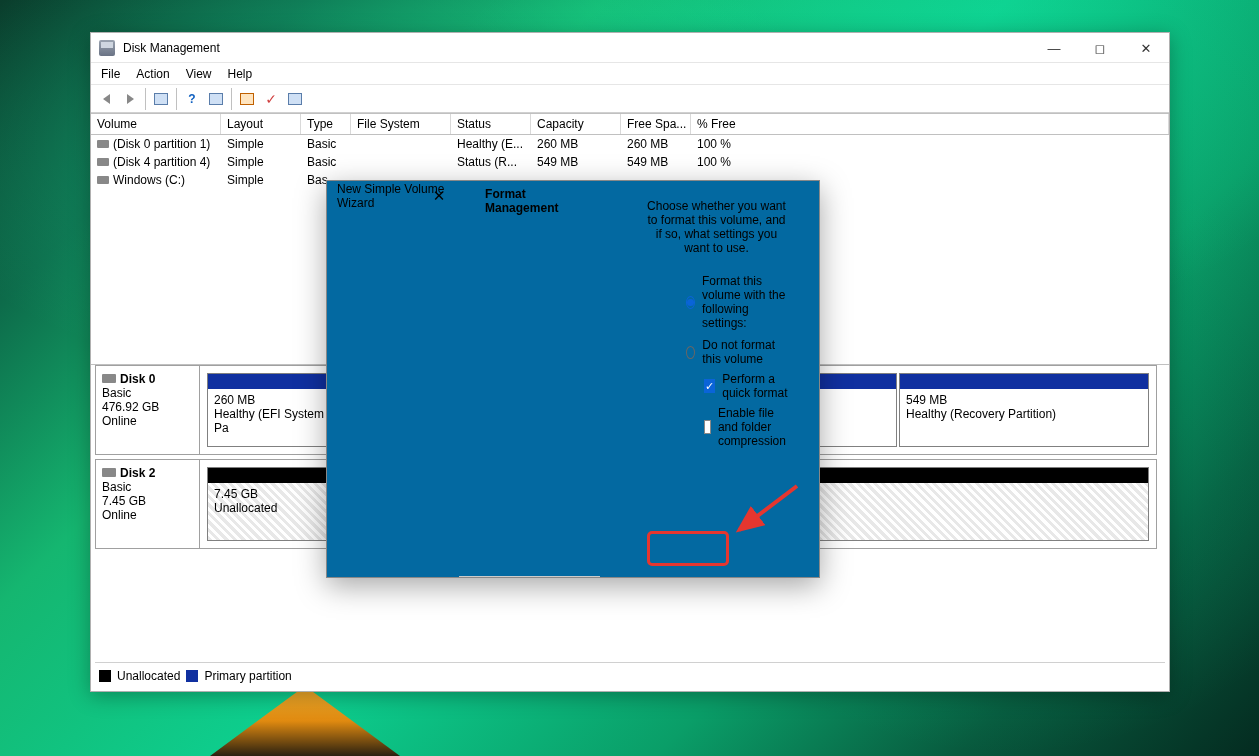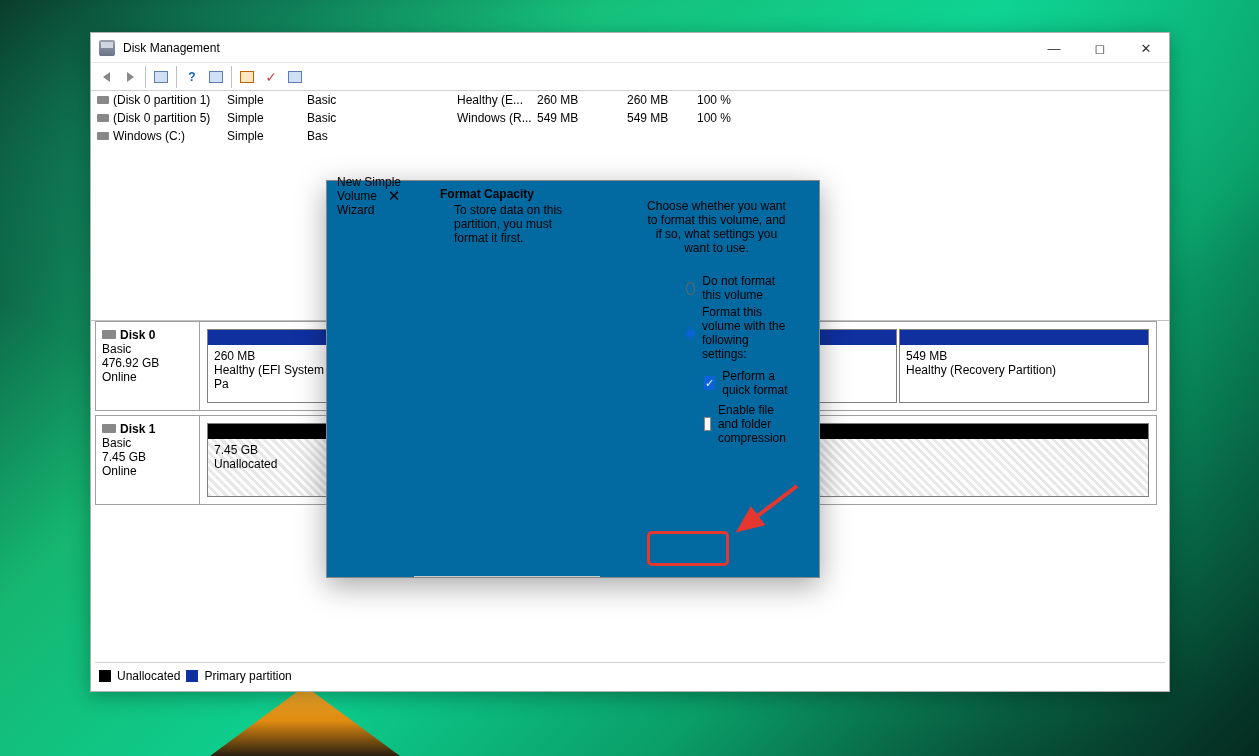--- a/index.html
+++ b/index.html
@@ -76,20 +76,26 @@
 <div class="window">
   <div class="titlebar">
     <span class="app-icon"></span>
     <span>Disk Management</span>
     <div class="win-controls">
       <div class="win-btn">―</div>
       <div class="win-btn">◻</div>
       <div class="win-btn">✕</div>
     </div>
   </div>
+  <div class="menubar">
+    <span>File</span>
+    <span>Action</span>
+    <span>View</span>
+    <span>Help</span>
+  </div>
   <div class="toolbar">
     <div class="tbtn">
         <span class="arrow-l"></span>
       </div>
     <div class="tbtn">
         <span class="arrow-r"></span>
       </div>
     <div class="tbtn sep"></div>
     <div class="tbtn">
         <span class="icon-sq"></span>
@@ -104,37 +110,47 @@
         <span class="icon-sq" style="border-color:#c06000;background:#ffe5c0"></span>
       </div>
     <div class="tbtn">
         <span class="icon-check">✓</span>
       </div>
     <div class="tbtn">
         <span class="icon-sq"></span>
       </div>
   </div>
 
+  <div class="table-hdr">
+    <div class="th" style="width:130px">Volume</div>
+    <div class="th" style="width:80px">Layout</div>
+    <div class="th" style="width:50px">Type</div>
+    <div class="th" style="width:100px">File System</div>
+    <div class="th" style="width:80px">Status</div>
+    <div class="th" style="width:90px">Capacity</div>
+    <div class="th" style="width:70px">Free Spa...</div>
+    <div class="th" style="flex:1">% Free</div>
+  </div>
   <div class="tbl-body">
     <div class="tr">
       <div class="td" style="width:130px"><span class="vol-icon"></span><span>(Disk 0 partition 1)</span></div>
       <div class="td" style="width:80px">Simple</div>
       <div class="td" style="width:50px">Basic</div>
       <div class="td" style="width:100px"></div>
       <div class="td" style="width:80px">Healthy (E...</div>
       <div class="td" style="width:90px">260 MB</div>
       <div class="td" style="width:70px">260 MB</div>
       <div class="td">100 %</div>
     </div>
     <div class="tr">
-      <div class="td" style="width:130px"><span class="vol-icon"></span><span>(Disk 0 partition 5)</span></div>
+      <div class="td" style="width:130px"><span class="vol-icon"></span><span>(Disk 4 partition 4)</span></div>
       <div class="td" style="width:80px">Simple</div>
       <div class="td" style="width:50px">Basic</div>
       <div class="td" style="width:100px"></div>
-      <div class="td" style="width:80px">Windows (R...</div>
+      <div class="td" style="width:80px">Status (R...</div>
       <div class="td" style="width:90px">549 MB</div>
       <div class="td" style="width:70px">549 MB</div>
       <div class="td">100 %</div>
     </div>
     <div class="tr">
       <div class="td" style="width:130px"><span class="vol-icon"></span><span>Windows (C:)</span></div>
       <div class="td" style="width:80px">Simple</div>
       <div class="td" style="width:50px">Bas</div>
     </div>
   </div>
@@ -163,21 +179,21 @@
         <div class="part-body">
           <div>549 MB</div>
           <div>Healthy (Recovery Partition)</div>
         </div>
       </div>
     </div>
   </div>
 
   <div class="disk-panel">
     <div class="disk-info">
-      <div><span class="disk-icon"></span><b>Disk 1</b></div>
+      <div><span class="disk-icon"></span><b>Disk 2</b></div>
       <div>Basic</div>
       <div>7.45 GB</div>
       <div>Online</div>
     </div>
     <div class="disk-graph">
       <div class="part" style="flex:1">
         <div class="part-hdr hdr-black"></div>
         <div class="part-body unalloc-body">
           <div>7.45 GB</div>
           <div>Unallocated</div>
@@ -194,32 +210,31 @@
     <span>Primary partition</span>
   </div>
 </div>
 
 <div class="dialog">
   <div class="dlg-title">
     <span>New Simple Volume Wizard</span>
     <div class="dlg-close">✕</div>
   </div>
   <div class="dlg-head">
-    <b>Format Capacity</b>
-    <div class="sub">To store data on this partition, you must format it first.</div>
+    <b>Format Management</b>
   </div>
   <div class="dlg-body">
     <div class="instr">Choose whether you want to format this volume, and if so, what settings you want to use.</div>
+    <div class="radio-row" style="margin-bottom:8px">
+      <span class="radio on"></span>
+      <span>Format this volume with the following settings:</span>
+    </div>
     <div class="radio-row">
       <span class="radio"></span>
       <span>Do not format this volume</span>
-    </div>
-    <div class="radio-row" style="margin-bottom:8px">
-      <span class="radio on"></span>
-      <span>Format this volume with the following settings:</span>
     </div>
     <div class="chk-row">
       <span class="chk on">✓</span>
       <span>Perform a quick format</span>
     </div>
     <div class="chk-row">
       <span class="chk"></span>
       <span>Enable file and folder compression</span>
     </div>
   </div>

